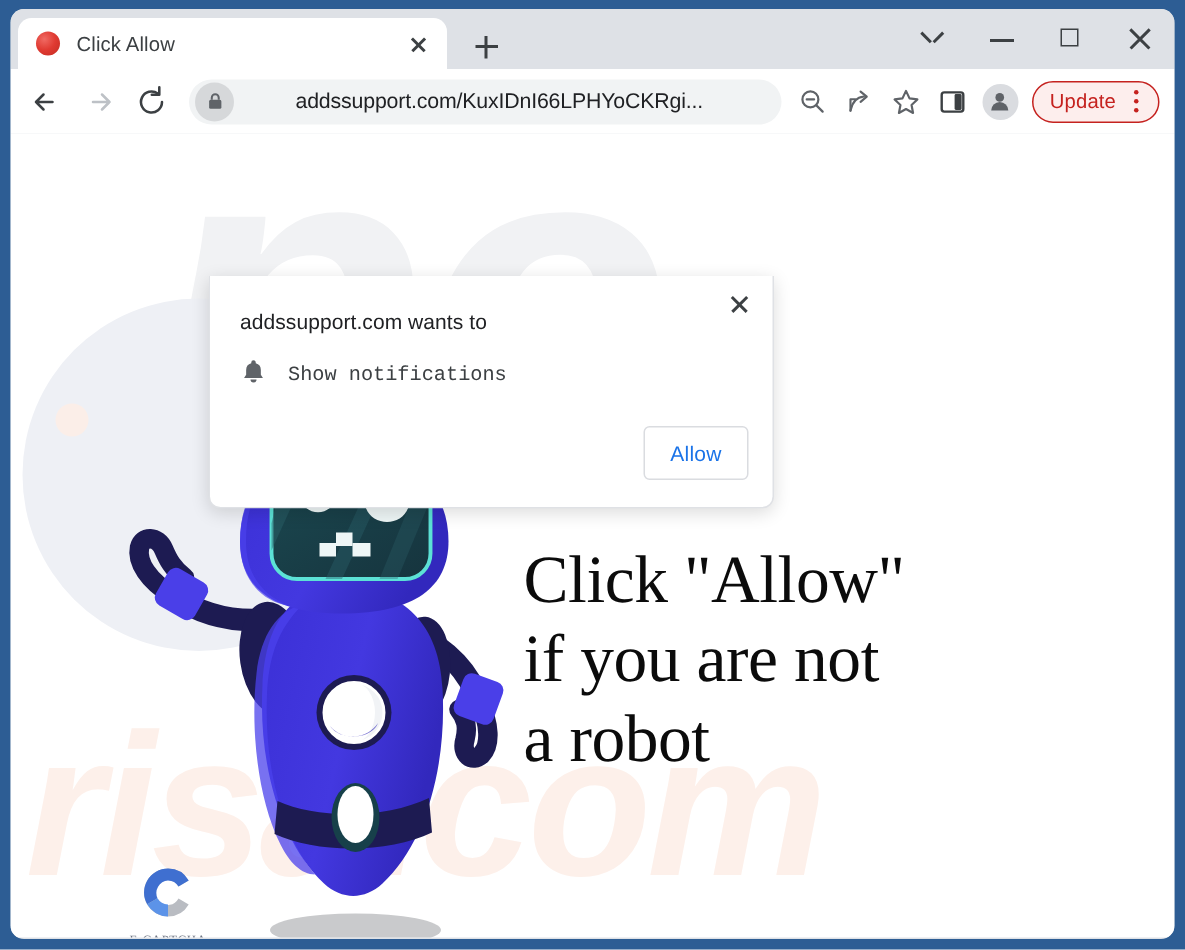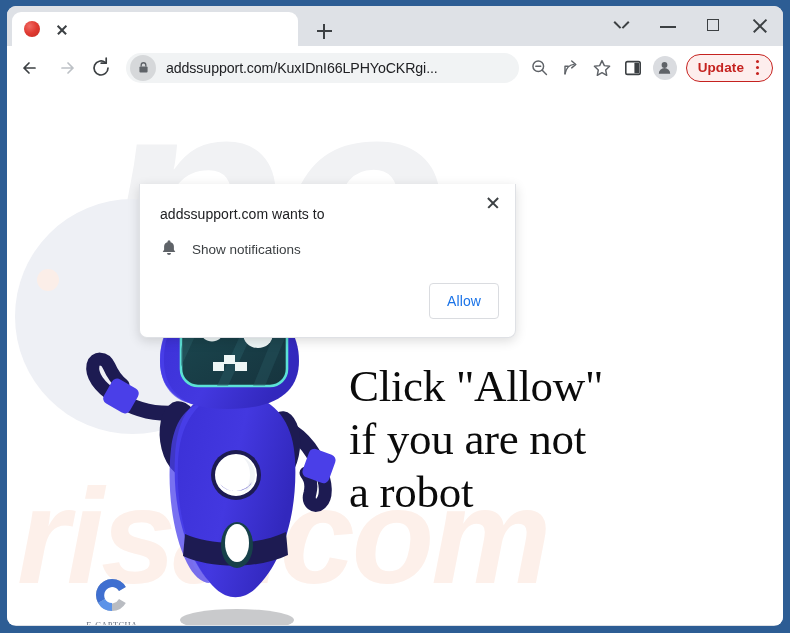--- a/index.html
+++ b/index.html
@@ -154,20 +154,21 @@
     flex: 1 1 auto;
     height: 30px;
     background: #f1f3f4;
     border-radius: 16px;
     display: flex;
     align-items: center;
     margin: 0 5px 0 6px;
     padding-left: 3px;
     box-sizing: border-box;
     min-width: 0;
+    gap: 31px;
   }
   .lock-chip {
     width: 26px; height: 26px;
     border-radius: 50%;
     background: #d6d8da;
     flex: 0 0 auto;
     display: flex; align-items: center; justify-content: center;
     margin-left: 1px;
   }
   .url-text {
@@ -198,21 +199,20 @@
     height: 26px;
     border: 1px solid #c5221f;
     border-radius: 14px;
     background: #fdeeed;
     display: flex;
     align-items: center;
     padding: 0 6px 0 11px;
     margin-left: 9px;
     margin-right: 2px;
     flex: 0 0 auto;
-    font-weight: bold;
   }
   .update-label {
     font-size: 13.5px;
     color: #c5221f;
     letter-spacing: 0.1px;
   }
   .kebab {
     width: 18px; height: 20px;
     display: flex; flex-direction: column;
     align-items: center; justify-content: center;
@@ -352,20 +352,21 @@
   .perm-title {
     font-size: 14px;
     color: #202124;
     padding: 22px 20px 0 20px;
     letter-spacing: 0.05px;
   }
   .perm-row {
     display: flex;
     align-items: center;
     padding: 16px 20px 0 20px;
+    font-family: Liberation Mono, monospace;
   }
   .perm-row-label {
     font-size: 13.5px;
     color: #3c4043;
     margin-left: 14px;
   }
   .perm-actions {
     display: flex;
     justify-content: flex-end;
     gap: 12px;
@@ -390,20 +391,21 @@
 </style>
 </head>
 <body>
 
 <div class="window">
   <div class="window-inner">
 
     <div class="tabstrip">
       <div class="tab">
         <div class="tab-favicon"></div>
+        <div class="tab-title">Click Allow</div>
         <div class="tab-close"></div>
       </div>
       <div class="newtab"></div>
 
       <div class="wincontrols">
         <div class="wc wc-chev"></div>
         <div class="wc wc-min"></div>
         <div class="wc wc-max"></div>
         <div class="wc wc-close"></div>
       </div>

